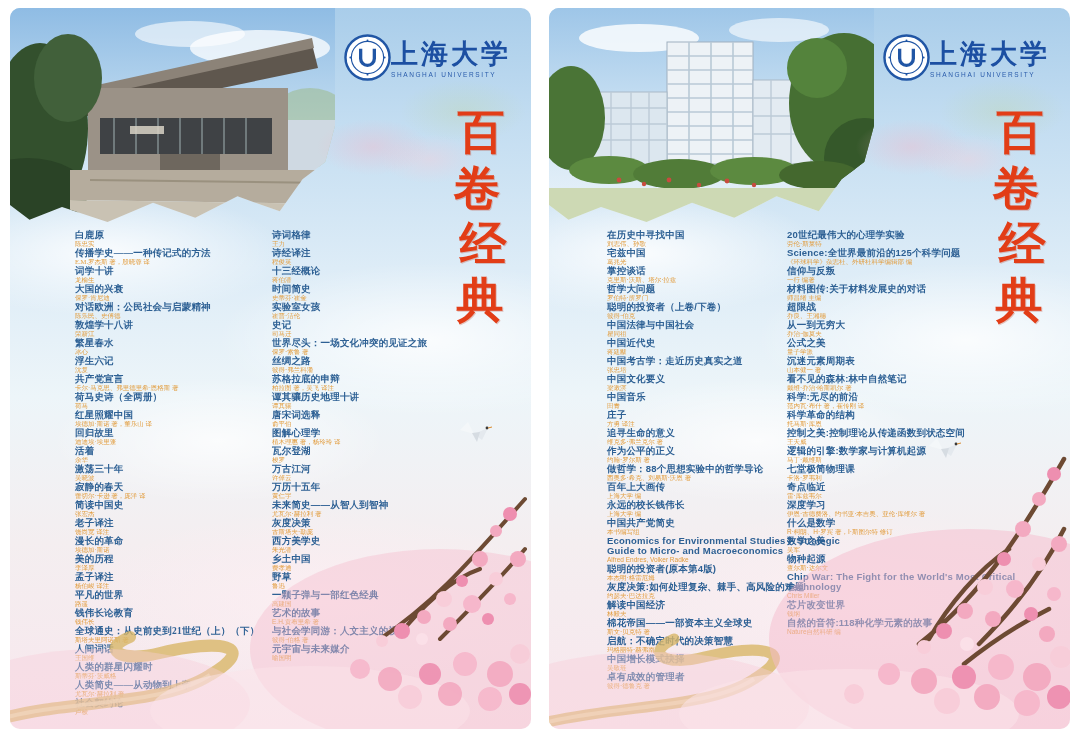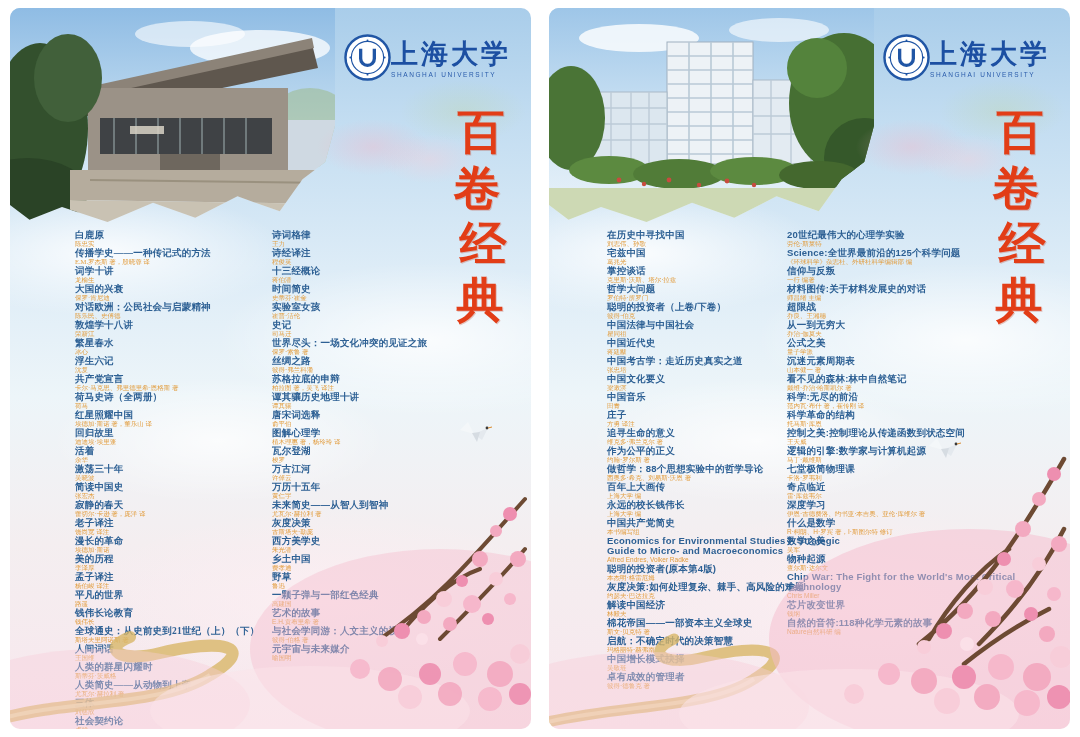--- a/index.html
+++ b/index.html
@@ -179,28 +179,28 @@
         </div>
         <div class="book">
           <div class="book-title">活着</div>
           <div class="book-author">余华</div>
         </div>
         <div class="book">
           <div class="book-title">激荡三十年</div>
           <div class="book-author">吴晓波</div>
         </div>
         <div class="book">
+          <div class="book-title">寂静的春天</div>
+          <div class="book-author">蕾切尔·卡逊 著，庞洋 译</div>
+        </div>
+        <div class="book">
           <div class="book-title">简读中国史</div>
           <div class="book-author">张宏杰</div>
         </div>
         <div class="book">
-          <div class="book-title">寂静的春天</div>
-          <div class="book-author">蕾切尔·卡逊 著，庞洋 译</div>
-        </div>
-        <div class="book">
           <div class="book-title">老子译注</div>
           <div class="book-author">饶尚宽 译注</div>
         </div>
         <div class="book">
           <div class="book-title">漫长的革命</div>
           <div class="book-author">埃德加·斯诺</div>
         </div>
         <div class="book">
           <div class="book-title">美的历程</div>
           <div class="book-author">李泽厚</div>
@@ -225,24 +225,20 @@
           <div class="book-title">人间词话</div>
           <div class="book-author">王国维</div>
         </div>
         <div class="book">
           <div class="book-title">人类的群星闪耀时</div>
           <div class="book-author">斯蒂芬·茨威格</div>
         </div>
         <div class="book">
           <div class="book-title">人类简史——从动物到上帝</div>
           <div class="book-author">尤瓦尔·赫拉利 著</div>
-        </div>
-        <div class="book">
-          <div class="book-title">三体</div>
-          <div class="book-author">刘慈欣</div>
         </div>
         <div class="book">
           <div class="book-title">社会契约论</div>
           <div class="book-author">卢梭</div>
         </div>
       </div>
     <div class="col col2">
         <div class="book">
           <div class="book-title">诗词格律</div>
           <div class="book-author">王力</div>

